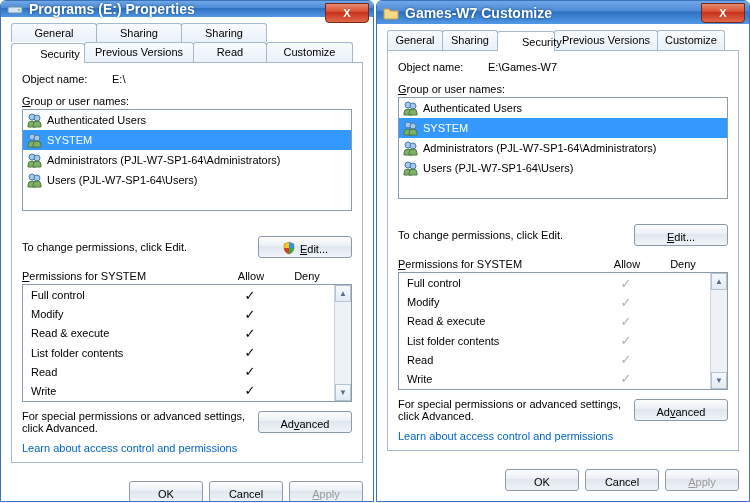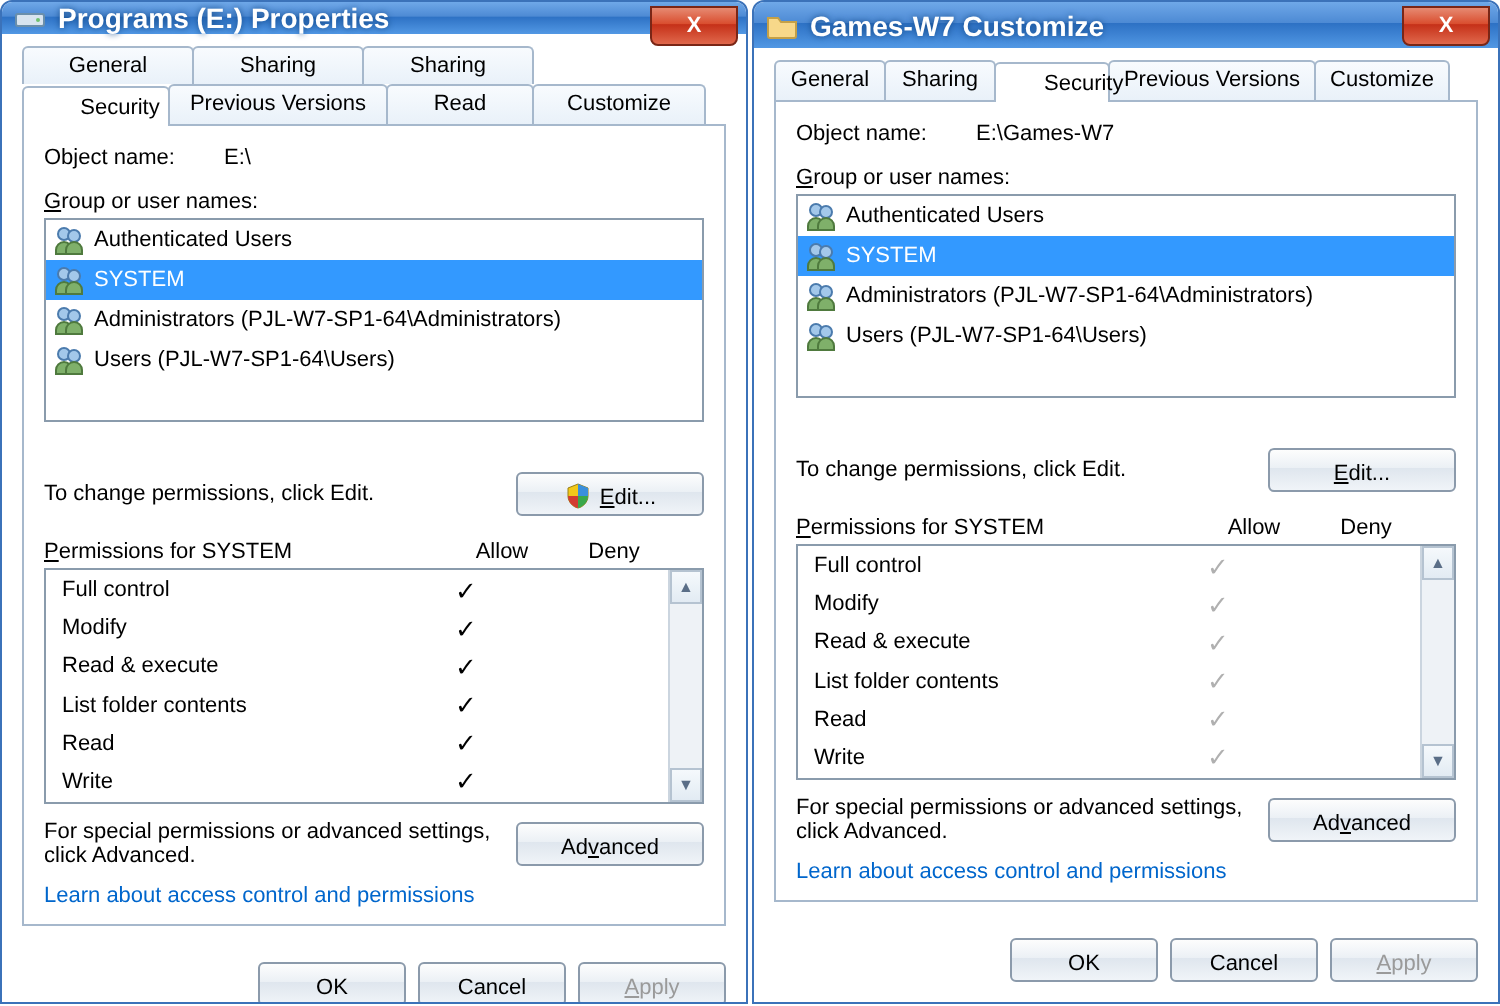--- a/index.html
+++ b/index.html
@@ -22,21 +22,21 @@
   .listbox { border: 1px solid #8a9bac; height: 102px; background: #fff; overflow: hidden; display:flex; flex-direction:column; margin-top:2px; margin-bottom:25px;}
   .list-item { display: flex; align-items: center; padding: 1px 4px; height: 20px; color: #000; cursor: pointer;}
   .list-item.selected { background: #3399ff; color: #fff; }
   .group-icon { width: 16px; height: 16px; margin-right: 4px; display:flex;align-items:center;justify-content:center;}
   .btn { border: 1px solid #8b9aab; background: linear-gradient(#fdfdfd,#ebf0f5 45%,#dfe6ee 46%,#f0f4f8); border-radius: 3px; padding: 2px 0; cursor: pointer; color:#000; text-align:center;display:inline-flex;align-items:flex-end;justify-content:center;min-height:22px;}
   .btn.disabled { color: #9a9a9a; }
   .edit-row { display: flex; align-items: center; justify-content: space-between; margin-bottom: 8px;}
   .perm-header { display: flex; margin-top:4px; margin-bottom: 2px; }
   .perm-header .ph-label { flex:1; }
   .perm-col { width: 56px; text-align: center; }
-  .perm-listbox { border: 1px solid #8a9bac; height: 118px; display: flex; background:#fff;gap:17px;}
+  .perm-listbox { border: 1px solid #8a9bac; height: 118px; display: flex; background:#fff;}
   .perm-scroll { flex:1; padding: 2px 0 2px 8px; display:flex;flex-direction:column; gap:3px;}
   .perm-row { display: flex; align-items: center; height: 17px;}
   .perm-name { flex:1; }
   .check-allow, .check-deny { width: 56px; text-align: center; font-family: "Segoe UI Symbol", Arial; font-size: 13px; }
   .check-grey { color: #b0b0b0; }
   .check-black { color: #000; }
   .scrollbar { width: 17px; background: #eef2f6; border-left:1px solid #cbd5df; position:relative;}
   .scroll-btn { width:100%; height:17px; background:linear-gradient(#f5f9fc,#e2ebf3); border:1px solid #b5c3d1; display:flex;align-items:center;justify-content:center;color:#5a6e87;font-size:8px;}
   .adv-row{display:flex;align-items:center;justify-content:space-between;margin-top:8px;}
   .link { color: #0066cc; margin-top:8px; cursor:pointer;}

